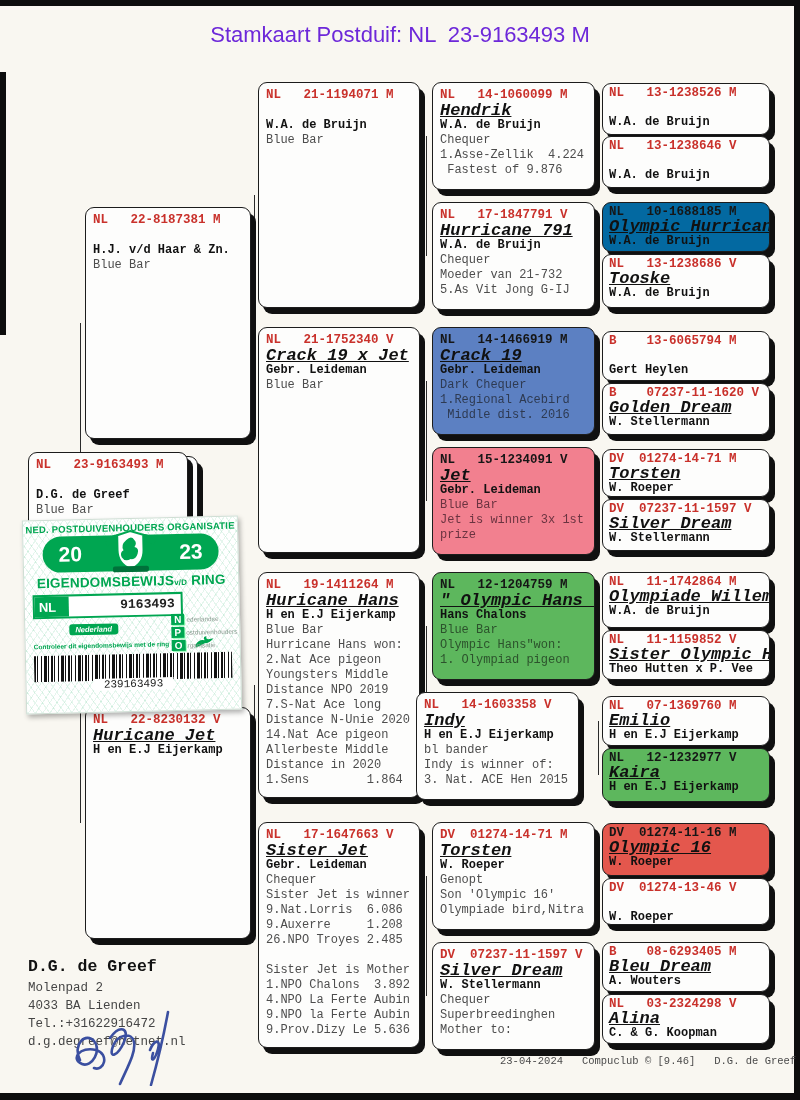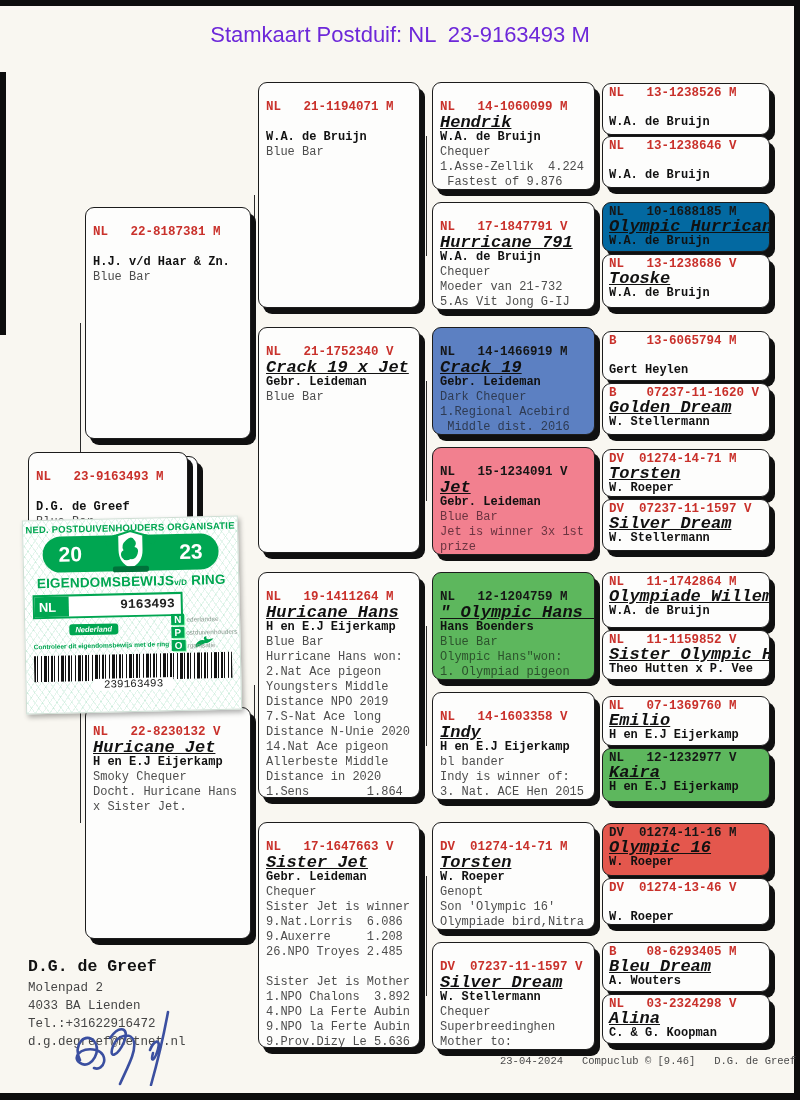--- a/index.html
+++ b/index.html
@@ -9,21 +9,21 @@
   .edge{position:absolute;background:#0d0d0d;}
   #edge-top{left:0;top:0;width:800px;height:6px;}
   #edge-right{right:0;top:0;width:6px;height:1100px;}
   #edge-bottom{left:0;top:1093px;width:800px;height:7px;}
   #edge-left{left:0;top:72px;width:6px;height:263px;}
   
   #title{position:absolute;left:0;top:22px;width:800px;text-align:center;
          font-family:"Liberation Sans",sans-serif;font-size:22px;color:#6d28d9;white-space:pre;}
   
   .pbox{position:absolute;background:#fdfdfc;border:1.4px solid #1c1c1c;border-radius:9px;
-        box-shadow:5px 6px 0 #101010;padding:16px 7px;box-sizing:border-box;overflow:hidden;}
+        box-shadow:5px 6px 0 #101010;padding:4px 7px;box-sizing:border-box;overflow:hidden;}
   .hdr{font-size:12.5px;font-weight:bold;color:#c9312b;white-space:pre;line-height:16px;}
   .dark .hdr{color:#161616;}
   .nm{font-size:17px;font-weight:bold;font-style:italic;color:#111;line-height:15px;min-height:15px;white-space:pre;text-decoration:underline;}
   .ow{font-size:12px;font-weight:bold;color:#111;line-height:15px;white-space:pre;}
   .dt{font-size:12px;color:#4d4d4d;line-height:15px;white-space:pre-wrap;}
   .c4{left:602px;width:168px;padding:2px 6px;}
   .c4 .hdr{line-height:15px;}
   .c4 .nm,.c4 .ow{line-height:14px;min-height:14px;}
   
   .bx-haar{left:85px;top:207px;width:166px;height:232px}
@@ -32,21 +32,21 @@
   .bx-hjet{left:85px;top:707px;width:166px;height:232px}
   .bx-b21{left:258px;top:82px;width:162px;height:226px}
   .bx-cj{left:258px;top:327px;width:162px;height:226px}
   .bx-hh{left:258px;top:572px;width:162px;height:226px}
   .bx-sj{left:258px;top:822px;width:162px;height:226px}
   .bx-hendrik{left:432px;top:82px;width:163px;height:108px}
   .bx-h791{left:432px;top:202px;width:163px;height:108px}
   .bx-c19{left:432px;top:327px;width:163px;height:108px}
   .bx-jet{left:432px;top:447px;width:163px;height:108px}
   .bx-oh{left:432px;top:572px;width:163px;height:108px}
-  .bx-indy{left:432px;top:692px;width:163px;height:108px}
+  .bx-indy{left:416px;top:692px;width:163px;height:108px}
   .bx-t1{left:432px;top:822px;width:163px;height:108px}
   .bx-s1{left:432px;top:942px;width:163px;height:108px}
   .bx-526{top:83px;height:52px}  .bx-646{top:136px;height:52px}
   .bx-ohur{top:202px;height:50px}.bx-tooske{top:254px;height:54px}
   .bx-gert{top:331px;height:50px}.bx-golden{top:383px;height:52px}
   .bx-t2{top:449px;height:48px}  .bx-s2{top:499px;height:52px}
   .bx-ow{top:572px;height:56px}  .bx-moh{top:630px;height:50px}
   .bx-emilio{top:696px;height:50px}.bx-kaira{top:748px;height:54px}
   .bx-o16{top:823px;height:53px} .bx-r46{top:878px;height:47px}
   .bx-bleu{top:942px;height:50px}.bx-alina{top:994px;height:50px}
@@ -130,23 +130,20 @@
     <div class="hdr">NL   23-9163493 M</div>
     <div class="nm"></div>
     <div class="ow">D.G. de Greef</div>
     <div class="dt">Blue Bar</div>
   </div>
 
   <div class="pbox bx-hjet">
     <div class="hdr">NL   22-8230132 V</div>
     <div class="nm">Huricane Jet</div>
     <div class="ow">H en E.J Eijerkamp</div>
-    <div class="dt">Smoky Chequer
-Docht. Huricane Hans
-x Sister Jet.</div>
   </div>
 
   <div class="pbox bx-b21">
     <div class="hdr">NL   21-1194071 M</div>
     <div class="nm"></div>
     <div class="ow">W.A. de Bruijn</div>
     <div class="dt">Blue Bar</div>
   </div>
   <div class="pbox bx-cj">
     <div class="hdr">NL   21-1752340 V</div>
@@ -215,21 +212,21 @@
     <div class="hdr">NL   15-1234091 V</div>
     <div class="nm">Jet</div>
     <div class="ow">Gebr. Leideman</div>
     <div class="dt" style="color:#6b3340">Blue Bar
 Jet is winner 3x 1st
 prize</div>
   </div>
   <div class="pbox bx-oh dark" style="background-color: rgb(93, 183, 93);">
     <div class="hdr">NL   12-1204759 M</div>
     <div class="nm">" Olympic Hans "</div>
-    <div class="ow">Hans Boenders</div>
+    <div class="ow">Hans Chalons</div>
     <div class="dt" style="color:#2c522c">Blue Bar
 Olympic Hans"won:
 1. Olympiad pigeon</div>
   </div>
   <div class="pbox bx-indy">
     <div class="hdr">NL   14-1603358 V</div>
     <div class="nm">Indy</div>
     <div class="ow">H en E.J Eijerkamp</div>
     <div class="dt">bl bander
 Indy is winner of:

